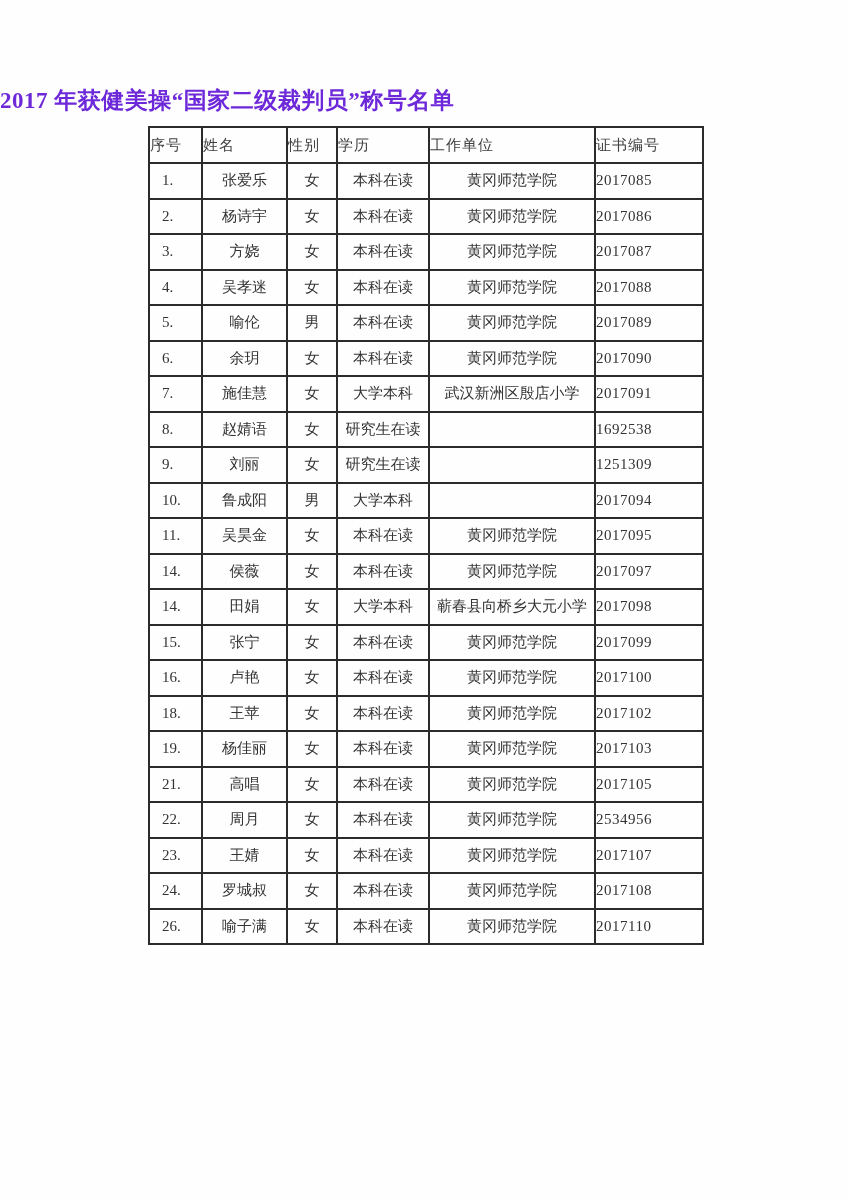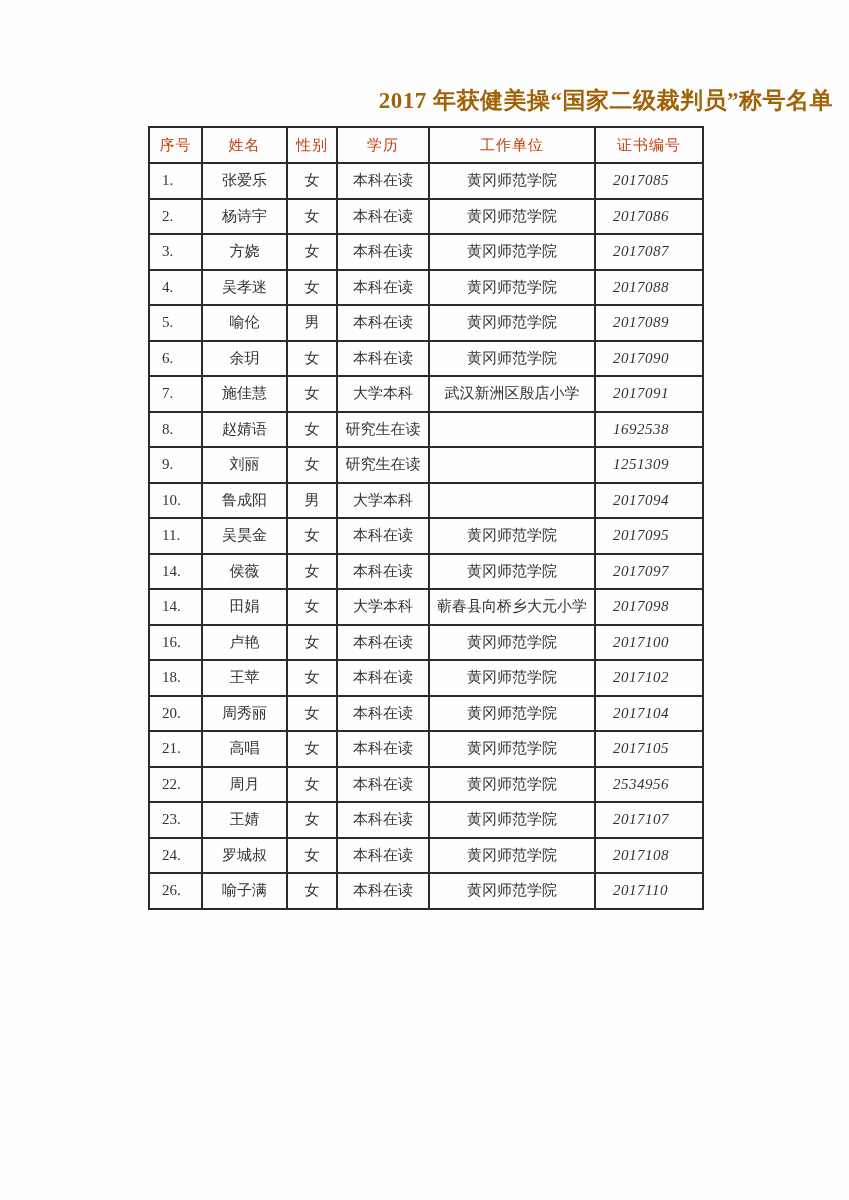--- a/index.html
+++ b/index.html
@@ -8,58 +8,58 @@
     width: 849px; height: 1200px;
     position: relative;
     font-family: "Liberation Serif", "DejaVu Serif", serif;
     color: #2e2e2e;
     overflow: hidden;
   }
   .page { position: absolute; inset: 0; background: #fefefe; }
   .doc-title {
     position: absolute;
     top: 85px; left: 0; right: 16px;
-    text-align: right;
+    text-align: left;
     font-size: 23px;
     font-weight: bold;
     letter-spacing: 0.5px;
-    color: #a16207;
+    color: #6d28d9;
     font-family: "Liberation Serif", "DejaVu Serif", serif;
   }
   table.roster {
     position: absolute;
     top: 126px; left: 148px;
     border-collapse: collapse;
     table-layout: fixed;
     width: 554px;
   }
   table.roster th, table.roster td {
     border: 2px solid #2b2b2b;
     font-weight: normal;
     font-size: 15px;
     color: #333333;
     overflow: hidden;
     white-space: nowrap;
   }
   table.roster th {
     height: 36px;
-    text-align: center;
+    text-align: left;
     letter-spacing: 1px;
-    color: #c2410c;
+    color: #404040;
   }
   table.roster td { height: 35.5px; }
   col.w0 { width: 53px; }
   col.w1 { width: 85px; }
   col.w2 { width: 50px; }
   col.w3 { width: 92px; }
   col.w4 { width: 166px; }
   col.w5 { width: 108px; }
   td.c0 { text-align: left; padding-left: 12px; }
   td.c1, td.c2, td.c3, td.c4 { text-align: center; }
-  td.c5 { text-align: left; padding-left: 17px; letter-spacing: 0.5px; font-style: italic; }
+  td.c5 { text-align: left; letter-spacing: 0.5px; }
 </style>
 </head>
 <body>
 
 <div class="page">
   <div class="doc-title">2017 年获健美操“国家二级裁判员”称号名单</div>
 
   <table class="roster">
     <colgroup>
       <col class="w0">
@@ -178,42 +178,50 @@
         </tr>
         <tr>
           <td class="c0">14.</td>
           <td class="c1">田娟</td>
           <td class="c2">女</td>
           <td class="c3">大学本科</td>
           <td class="c4">蕲春县向桥乡大元小学</td>
           <td class="c5">2017098</td>
         </tr>
         <tr>
+          <td class="c0">15.</td>
+          <td class="c1">张宁</td>
+          <td class="c2">女</td>
+          <td class="c3">本科在读</td>
+          <td class="c4">黄冈师范学院</td>
+          <td class="c5">2017099</td>
+        </tr>
+        <tr>
           <td class="c0">16.</td>
           <td class="c1">卢艳</td>
           <td class="c2">女</td>
           <td class="c3">本科在读</td>
           <td class="c4">黄冈师范学院</td>
           <td class="c5">2017100</td>
         </tr>
         <tr>
           <td class="c0">18.</td>
           <td class="c1">王苹</td>
           <td class="c2">女</td>
           <td class="c3">本科在读</td>
           <td class="c4">黄冈师范学院</td>
           <td class="c5">2017102</td>
         </tr>
         <tr>
-          <td class="c0">20.</td>
-          <td class="c1">周秀丽</td>
-          <td class="c2">女</td>
-          <td class="c3">本科在读</td>
-          <td class="c4">黄冈师范学院</td>
-          <td class="c5">2017104</td>
+          <td class="c0">19.</td>
+          <td class="c1">杨佳丽</td>
+          <td class="c2">女</td>
+          <td class="c3">本科在读</td>
+          <td class="c4">黄冈师范学院</td>
+          <td class="c5">2017103</td>
         </tr>
         <tr>
           <td class="c0">21.</td>
           <td class="c1">高唱</td>
           <td class="c2">女</td>
           <td class="c3">本科在读</td>
           <td class="c4">黄冈师范学院</td>
           <td class="c5">2017105</td>
         </tr>
         <tr>

